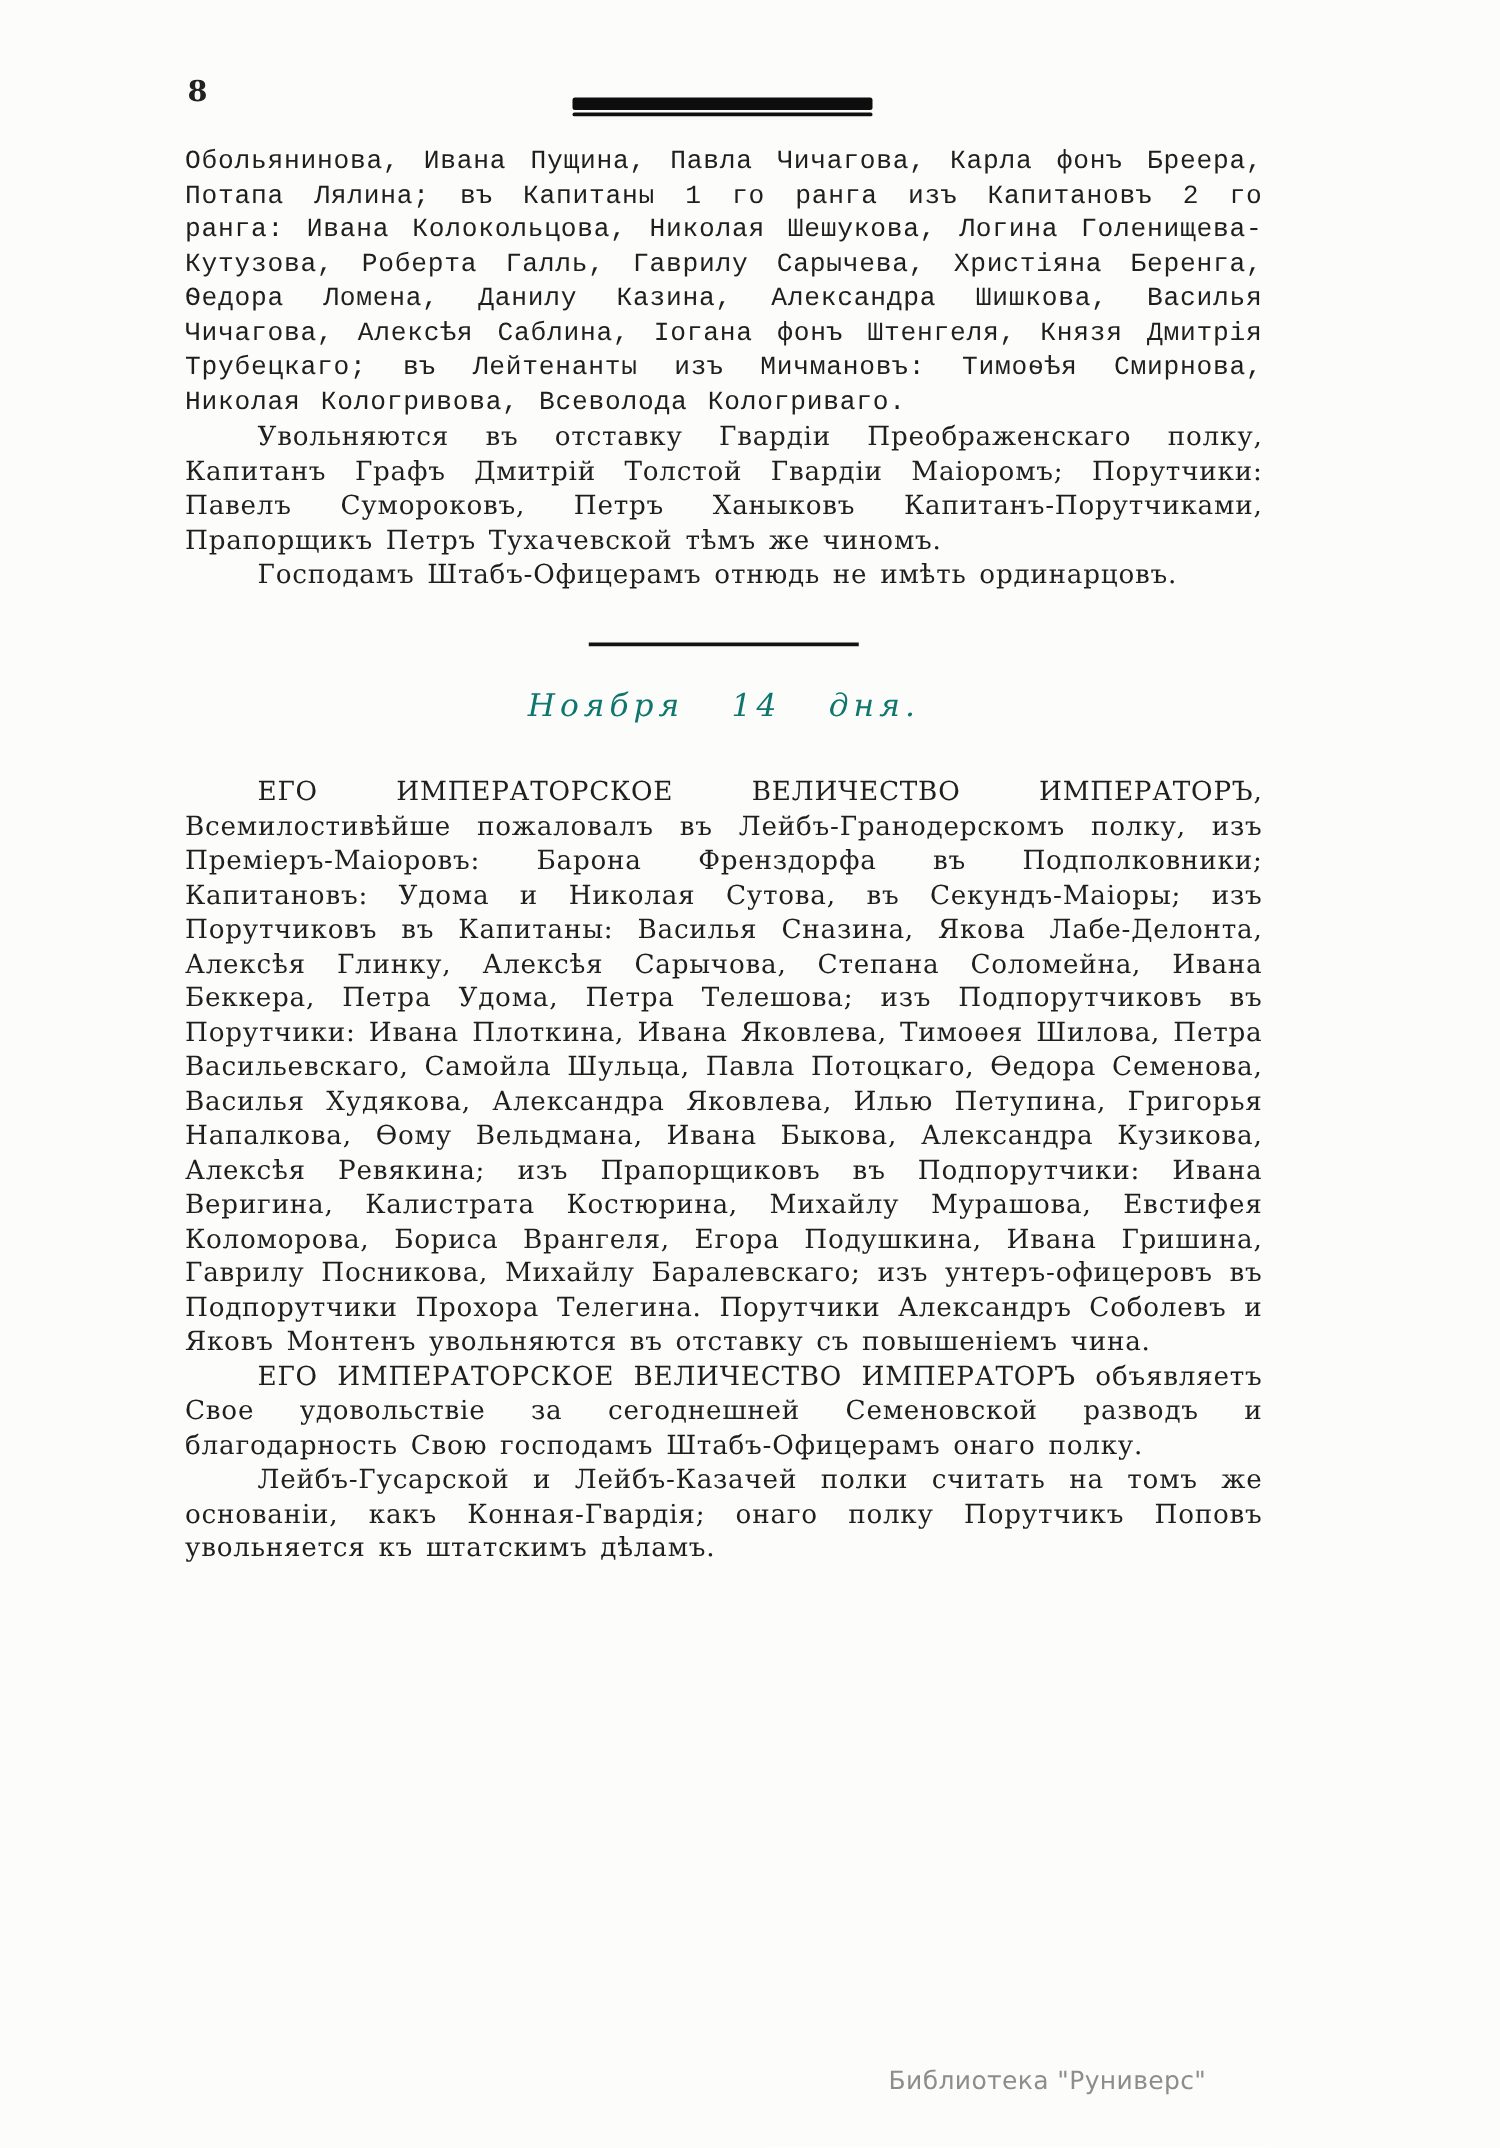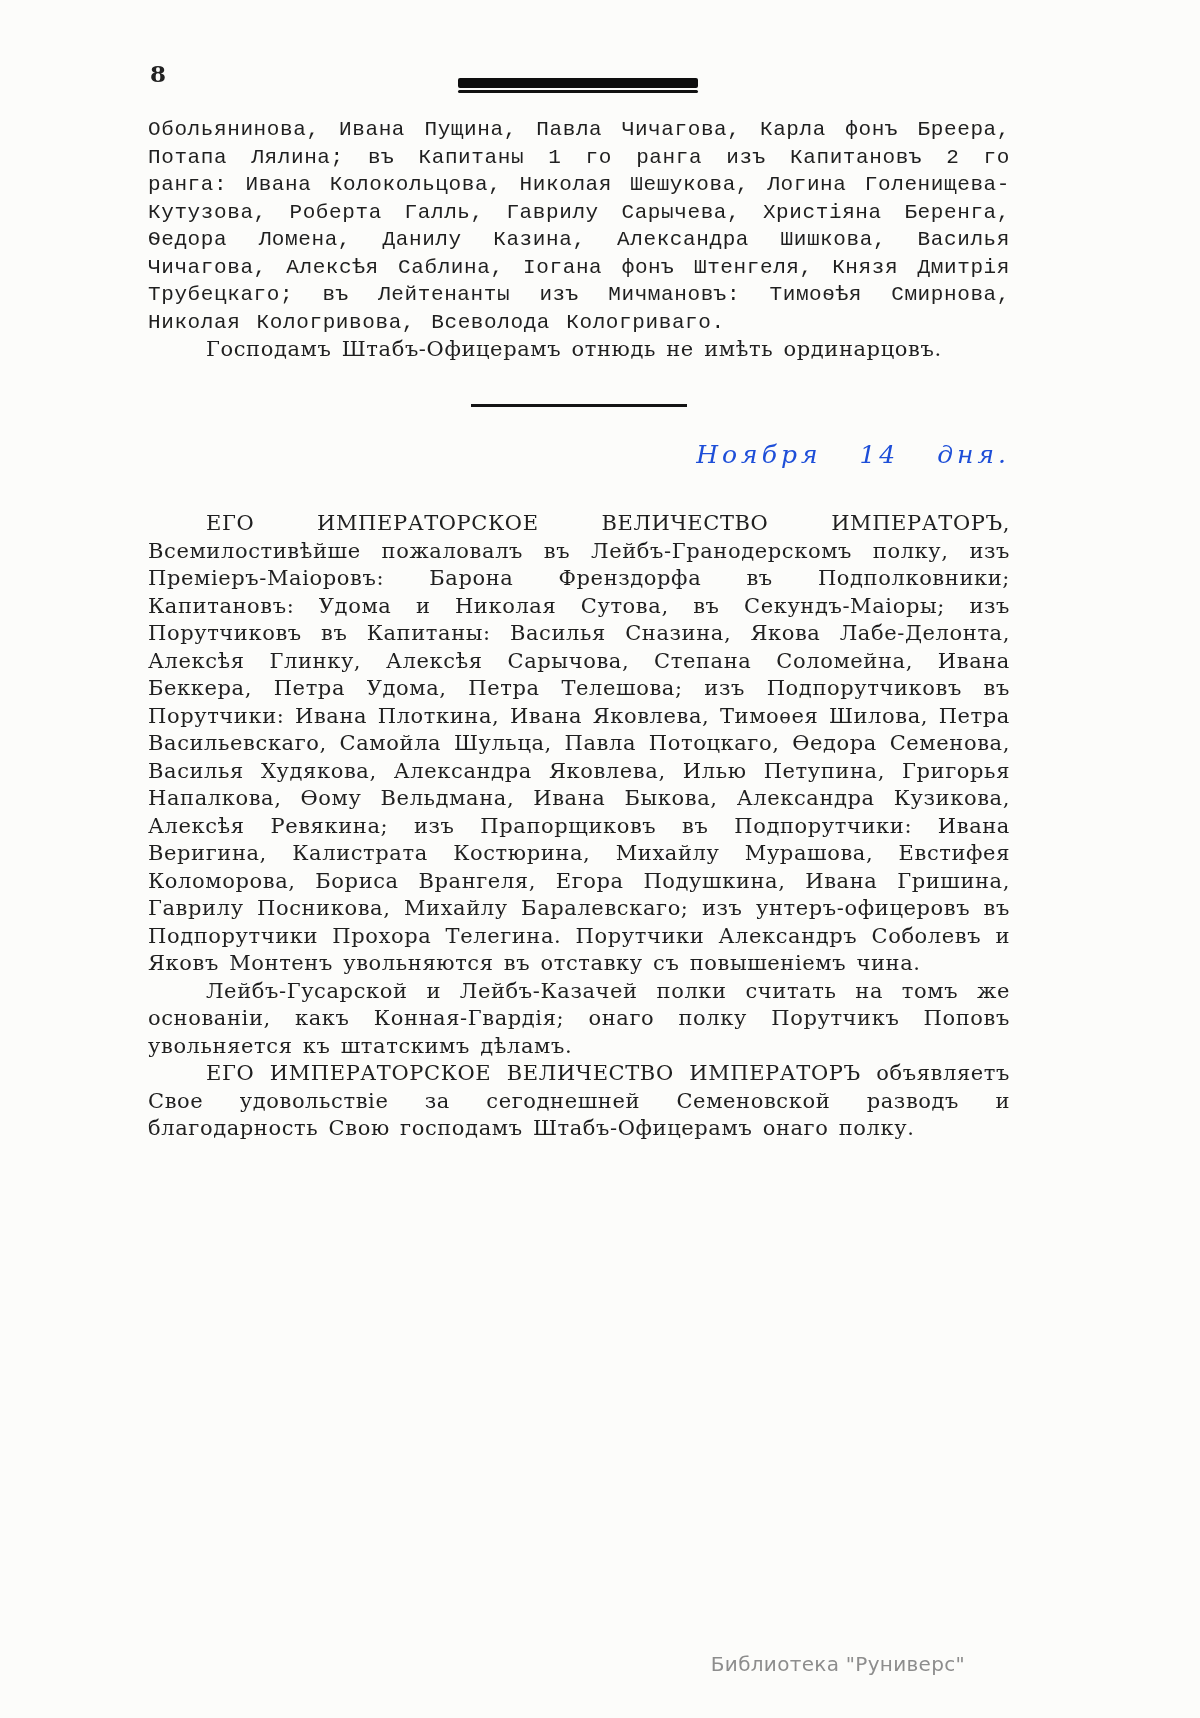--- a/index.html
+++ b/index.html
@@ -52,25 +52,25 @@
     height: 3px;
     background: #141414;
     margin: 40px auto 34px auto;
   }
 
   .date-heading {
     margin: 0 0 42px 0;
     font-size: 25px;
     font-weight: normal;
     font-style: italic;
-    text-align: right;
+    text-align: center;
     letter-spacing: 4px;
     word-spacing: 26px;
     text-indent: 0;
-    color: #1d4ed8;
+    color: #0f766e;
   }
 
   .watermark {
     position: absolute;
     right: 235px;
     bottom: 42px;
     font-family: "DejaVu Sans", sans-serif;
     font-size: 20px;
     color: #8d8d8d;
     letter-spacing: 0.3px;
@@ -85,30 +85,31 @@
 
   <div class="top-rule">
     <div class="bar"></div>
     <div class="thin"></div>
   </div>
 
   <div class="content">
 
     <div>
       <p class="para noindent">Обольянинова, Ивана Пущина, Павла Чичагова, Карла фонъ Бреера, Потапа Лялина; въ Капитаны 1 го ранга изъ Капитановъ 2 го ранга: Ивана Колокольцова, Николая Шешукова, Логина Голенищева-Кутузова, Роберта Галль, Гаврилу Сарычева, Христіяна Беренга, Ѳедора Ломена, Данилу Казина, Александра Шишкова, Василья Чичагова, Алексѣя Саблина, Іогана фонъ Штенгеля, Князя Дмитрія Трубецкаго; въ Лейтенанты изъ Мичмановъ: Тимоѳѣя Смирнова, Николая Кологривова, Всеволода Кологриваго.</p>
+      <p class="para">Увольняются въ отставку Гвардіи Преображенскаго полку, Капитанъ Графъ Дмитрій Толстой Гвардіи Маіоромъ; Порутчики: Павелъ Сумороковъ, Петръ Ханыковъ Капитанъ-Порутчиками, Прапорщикъ Петръ Тухачевской тѣмъ же чиномъ.</p>
       <p class="para">Господамъ Штабъ-Офицерамъ отнюдь не имѣть ординарцовъ.</p>
     </div>
 
     <div class="divider"></div>
 
     <h2 class="date-heading">Ноября 14 дня.</h2>
 
     <div>
       <p class="para">ЕГО ИМПЕРАТОРСКОЕ ВЕЛИЧЕСТВО ИМПЕРАТОРЪ, Всемилостивѣйше пожаловалъ въ Лейбъ-Гранодерскомъ полку, изъ Преміеръ-Маіоровъ: Барона Френздорфа въ Подполковники; Капитановъ: Удома и Николая Сутова, въ Секундъ-Маіоры; изъ Порутчиковъ въ Капитаны: Василья Сназина, Якова Лабе-Делонта, Алексѣя Глинку, Алексѣя Сарычова, Степана Соломейна, Ивана Беккера, Петра Удома, Петра Телешова; изъ Подпорутчиковъ въ Порутчики: Ивана Плоткина, Ивана Яковлева, Тимоѳея Шилова, Петра Васильевскаго, Самойла Шульца, Павла Потоцкаго, Ѳедора Семенова, Василья Худякова, Александра Яковлева, Илью Петупина, Григорья Напалкова, Ѳому Вельдмана, Ивана Быкова, Александра Кузикова, Алексѣя Ревякина; изъ Прапорщиковъ въ Подпорутчики: Ивана Веригина, Калистрата Костюрина, Михайлу Мурашова, Евстифея Коломорова, Бориса Врангеля, Егора Подушкина, Ивана Гришина, Гаврилу Посникова, Михайлу Баралевскаго; изъ унтеръ-офицеровъ въ Подпорутчики Прохора Телегина. Порутчики Александръ Соболевъ и Яковъ Монтенъ увольняются въ отставку съ повышеніемъ чина.</p>
+      <p class="para">ЕГО ИМПЕРАТОРСКОЕ ВЕЛИЧЕСТВО ИМПЕРАТОРЪ объявляетъ Свое удовольствіе за сегоднешней Семеновской разводъ и благодарность Свою господамъ Штабъ-Офицерамъ онаго полку.</p>
       <p class="para">Лейбъ-Гусарской и Лейбъ-Казачей полки считать на томъ же основаніи, какъ Конная-Гвардія; онаго полку Порутчикъ Поповъ увольняется къ штатскимъ дѣламъ.</p>
-      <p class="para">ЕГО ИМПЕРАТОРСКОЕ ВЕЛИЧЕСТВО ИМПЕРАТОРЪ объявляетъ Свое удовольствіе за сегоднешней Семеновской разводъ и благодарность Свою господамъ Штабъ-Офицерамъ онаго полку.</p>
     </div>
 
   </div>
 
   <div class="watermark">Библиотека "Руниверс"</div>
 
 </div>
 
 </body></html>

